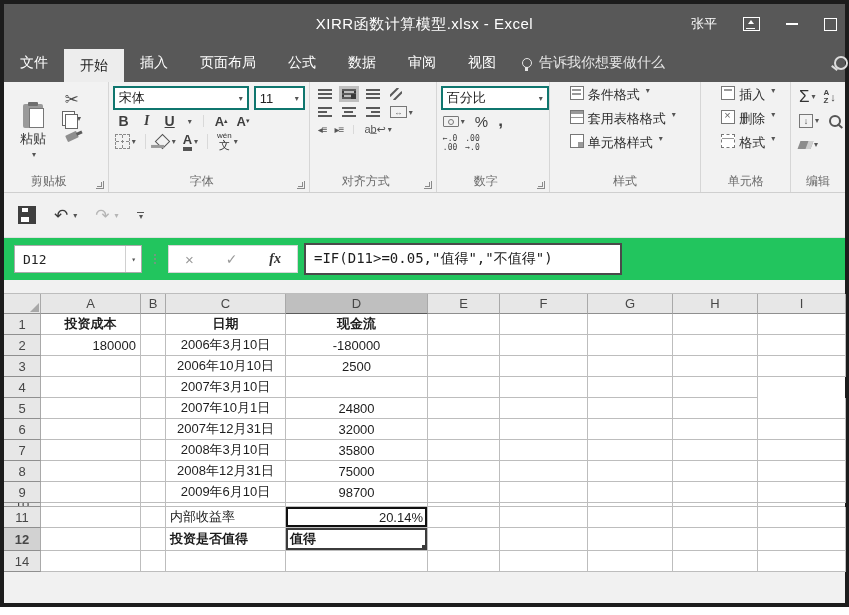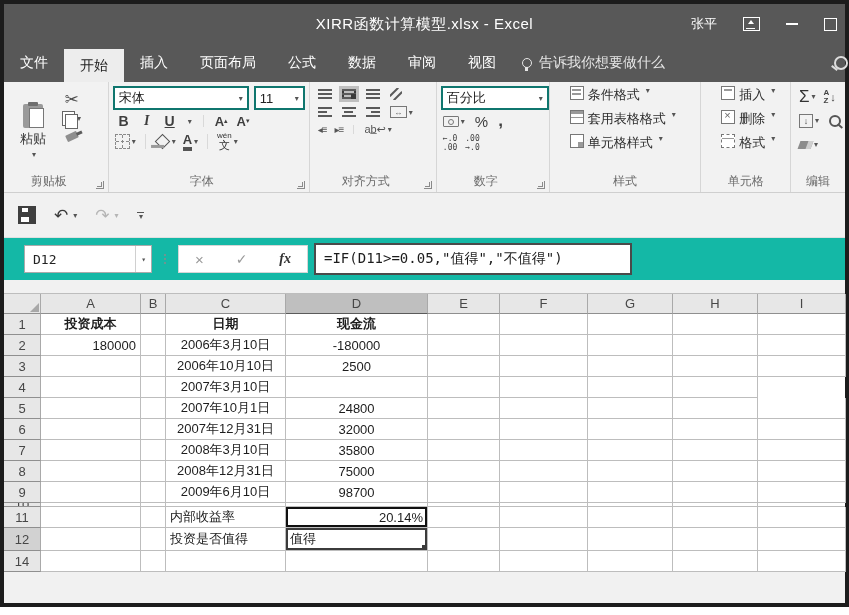--- a/index.html
+++ b/index.html
@@ -113,38 +113,38 @@
   .qat{height:44px;background:#f1f1f1;display:flex;align-items:center;gap:18px;padding-left:14px;border-bottom:1px solid #e0e0e0;}
   .ic-floppy{width:14px;height:14px;border:2px solid #3f3f3f;position:relative;background:#3f3f3f;}
   .ic-floppy:before{content:"";position:absolute;left:2px;top:0;width:6px;height:4px;background:#fff;}
   .ic-floppy:after{content:"";position:absolute;left:1px;bottom:0;width:8px;height:5px;background:#fff;}
   .undo{font-size:17px;color:#3a3a3a;line-height:1;}
   .redo{font-size:17px;color:#b5b5b5;line-height:1;}
   .qi{display:flex;align-items:center;gap:3px;}
   .qcustom{display:flex;flex-direction:column;align-items:center;line-height:.5;color:#555;}
   .qcustom .bar{width:7px;height:1px;background:#555;margin-bottom:2px;}
   
-  .fbar{height:42px;background:#14b8a6;display:flex;align-items:center;padding:0 20px;gap:6px;}
+  .fbar{height:42px;background:#22c55e;display:flex;align-items:center;padding:0 10px;gap:6px;}
   .namebox{width:118px;height:26px;background:#fff;border:1px solid #ababab;display:flex;align-items:center;font-size:13px;color:#222;font-family:"DejaVu Sans Mono",monospace;padding-left:8px;justify-content:space-between;}
   .namebox .nd{border-left:1px solid #d0d0d0;height:100%;display:flex;align-items:center;padding:0 5px;font-size:8px;color:#555;}
   .dots3{display:flex;flex-direction:column;gap:2px;margin:0 6px;}
   .dots3 i{width:2px;height:2px;background:#8b8b8b;border-radius:50%;}
   .fxbox{width:128px;height:26px;background:#fff;border:1px solid #d6d6d6;display:flex;align-items:center;justify-content:space-around;}
   .fxbox .x{color:#9a9a9a;font-size:15px;}
   .fxbox .ck{color:#9a9a9a;font-size:14px;}
   .fxbox .fx{font-family:"Liberation Serif",serif;font-style:italic;font-size:14px;color:#333;font-weight:bold;}
   .formulabox{width:306px;height:28px;background:#fff;border:2px solid #4a4a4a;display:flex;align-items:center;padding-left:8px;font-size:14px;color:#1c1c1c;font-family:"DejaVu Sans Mono","Liberation Mono",monospace;white-space:nowrap;overflow:hidden;}
   .fgap{height:13px;background:#f1f1f1;border-bottom:1px solid #bdbdbd;}
   
   .grid{background:#fff;font-size:13px;}
   .grow{display:grid;grid-template-columns:37px 100px 25px 120px 142px 72px 88px 85px 85px 88px;height:21px;}
   .ghead{height:20px;}
   .r10{height:4px;overflow:hidden;}
   .r10 .gc{line-height:10px;}
-  .r12{height:23px;}
+  .r12{height:23px;font-weight:bold;}
   .gc{border-right:1px solid #bdbdbd;border-bottom:1px solid #bdbdbd;display:flex;align-items:center;padding:0 4px;color:#1d1d1d;overflow:hidden;white-space:nowrap;}
   .hd{background:#e7e7e7;justify-content:center;color:#474747;border-right:1px solid #a9a9a9;border-bottom:1px solid #8f8f8f;font-size:13px;}
   .hd.selcol{background:#bfbfbf;border-bottom:1px solid #5a5a5a;}
   .hd.selrow{background:#d2d2d2;}
   .corner{background:#e7e7e7;border-right:1px solid #a9a9a9;border-bottom:1px solid #8f8f8f;position:relative;}
   .corner .tri{position:absolute;right:1px;bottom:1px;width:0;height:0;border-left:9px solid transparent;border-bottom:9px solid #a8a8a8;}
   .c-center{justify-content:center;}
   .c-right{justify-content:flex-end;}
   .c-bold{font-weight:bold;}
   .boxed{box-shadow:inset 0 0 0 2px #101010;}

